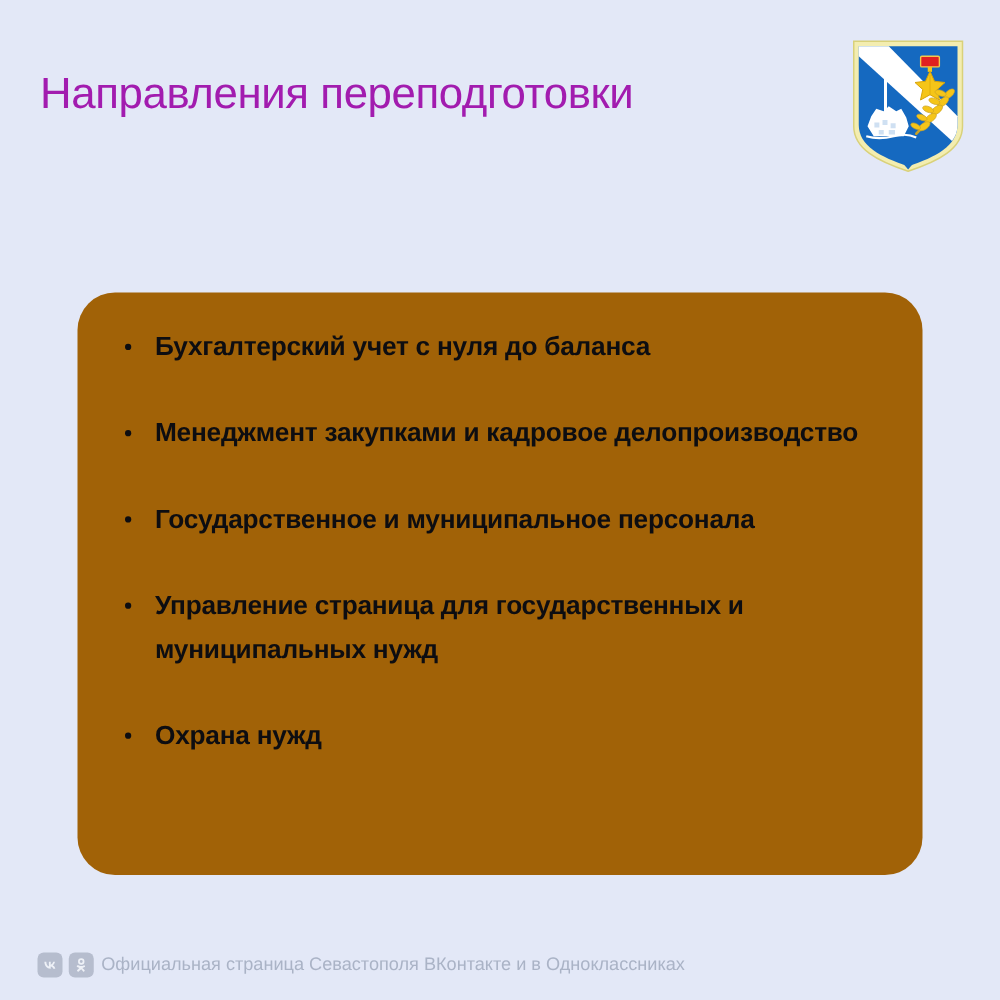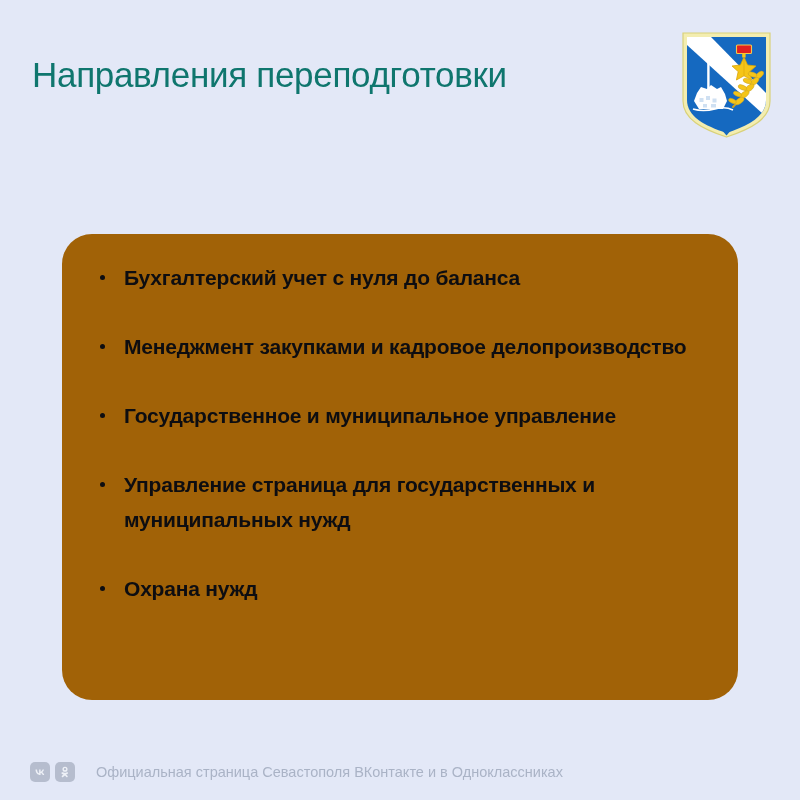--- a/index.html
+++ b/index.html
@@ -31,21 +31,21 @@
     height: 170px;
   }
   .page-title {
     position: absolute;
     left: 32px;
     top: 54px;
     font-size: 35px;
     line-height: 42px;
     font-weight: 400;
     letter-spacing: -0.3px;
-    color: #0f766e;
+    color: #a21caf;
     white-space: nowrap;
   }
 
   
   .emblem {
     position: absolute;
     left: 681px;
     top: 31px;
     width: 91px;
     height: 108px;
@@ -118,21 +118,21 @@
     border-radius: 5px;
     background: #b6bdce;
     display: flex;
     align-items: center;
     justify-content: center;
     margin-right: 5px;
     flex: none;
   }
   .social-icon svg { display: block; }
   .footer-text {
-    margin-left: 16px;
+    margin-left: 1px;
     font-size: 14.5px;
     line-height: 20px;
     font-weight: 400;
     color: #aab3c6;
     white-space: nowrap;
   }
 </style>
 </head>
 <body style="background: rgb(227, 232, 247);">
 
@@ -192,21 +192,21 @@
       <li class="bullet-item">
         <span class="bullet-dot"></span>
         <span class="bullet-text">Бухгалтерский учет с нуля до баланса</span>
       </li>
       <li class="bullet-item">
         <span class="bullet-dot"></span>
         <span class="bullet-text">Менеджмент закупками и кадровое делопроизводство</span>
       </li>
       <li class="bullet-item">
         <span class="bullet-dot"></span>
-        <span class="bullet-text">Государственное и муниципальное управление</span>
+        <span class="bullet-text">Государственное и муниципальное персонала</span>
       </li>
       <li class="bullet-item">
         <span class="bullet-dot"></span>
         <span class="bullet-text">Управление страница для государственных и муниципальных нужд</span>
       </li>
       <li class="bullet-item">
         <span class="bullet-dot"></span>
         <span class="bullet-text">Охрана нужд</span>
       </li>
     </ul>

